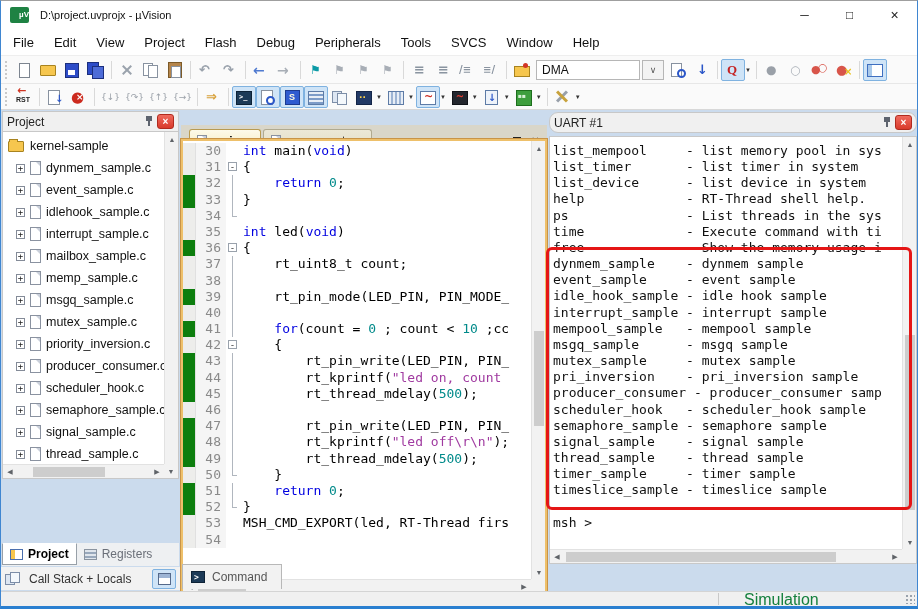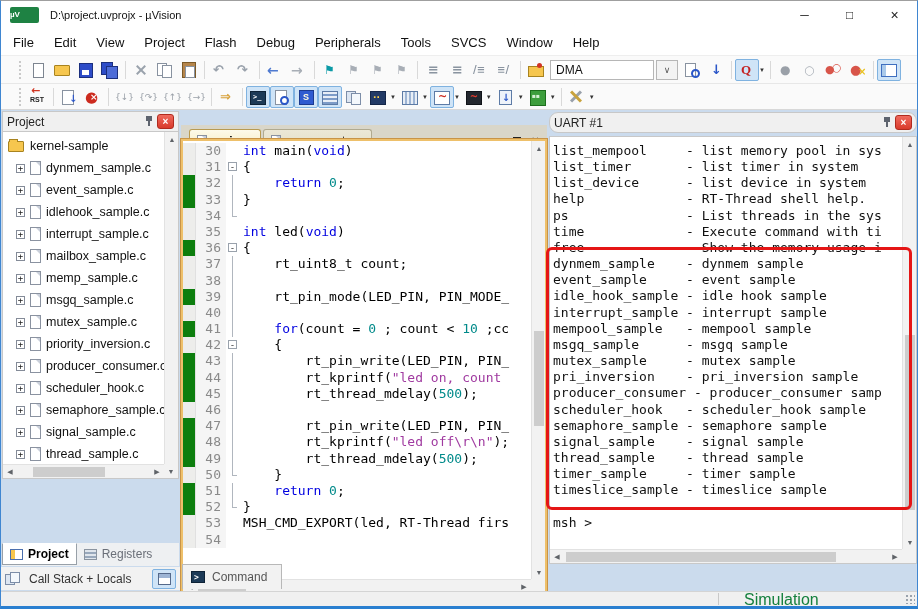--- a/index.html
+++ b/index.html
@@ -2,30 +2,30 @@
 <html><head>
 <meta charset="utf-8">
 <style>
   html,body{margin:0;padding:0;background:#888;}
   *{box-sizing:border-box;}
   #win{position:relative;width:918px;height:609px;background:#fff;
        border-top:1px solid #9f9f9f;border-left:1px solid #3f86d1;border-right:1px solid #3f86d1;
        border-bottom:3px solid #2a7fd0;font-family:"Liberation Sans",sans-serif;overflow:hidden;}
   
   .titlebar{position:absolute;left:0;top:0;width:916px;height:28px;background:#fff;display:flex;align-items:center;}
-  .appicon{width:29px;height:16px;margin-left:9px;background:#1e8243;border-radius:2px;color:#fff;
-           font:bold 8px/16px "Liberation Sans",sans-serif;text-align:left;}
+  .appicon{width:19px;height:16px;margin-left:9px;background:#1e8243;border-radius:2px;color:#fff;
+           font:bold 8px/16px "Liberation Sans",sans-serif;text-align:right;}
   .title{margin-left:11px;font-size:11px;color:#111;}
   .winbtns{margin-left:auto;display:flex;height:28px;}
   .winbtn{width:45px;height:28px;display:flex;align-items:center;justify-content:center;font-size:12px;color:#222;}
   
   .menubar{position:absolute;left:0;top:28px;width:916px;height:26px;background:#fff;display:flex;align-items:center;padding-left:2px;}
   .menu-item{padding:0 10px;font-size:13px;color:#111;height:24px;display:flex;align-items:center;}
   
-  .toolbar{position:absolute;left:0;width:916px;background:#fafafa;display:flex;align-items:center;padding-left:16px;}
+  .toolbar{position:absolute;left:0;width:916px;background:#fafafa;display:flex;align-items:center;padding-left:2px;}
   .tb1{top:54px;height:28px;border-top:1px solid #eee;}
   .tb2{top:82px;height:27px;border-top:1px solid #e7e7e7;border-bottom:1px solid #d8d8d8;}
   .grab{width:3px;height:18px;border-left:2px dotted #c9c9c9;margin:0 4px 0 2px;}
   .tbsep{width:1px;height:18px;background:#d9d9d9;margin:0 3px;flex:none;}
   .tb{width:24px;height:22px;display:flex;align-items:center;justify-content:center;border-radius:2px;flex:none;position:relative;}
   .tb.hl{background:#cfe4f7;border:1px solid #7fb2e0;}
   .tb i{position:relative;width:18px;height:16px;display:block;font-style:normal;}
   .tb i::before,.tb i::after{position:absolute;display:block;}
   .ddm{font-size:6px;color:#333;margin:0 2px 0 0;flex:none;}
   

